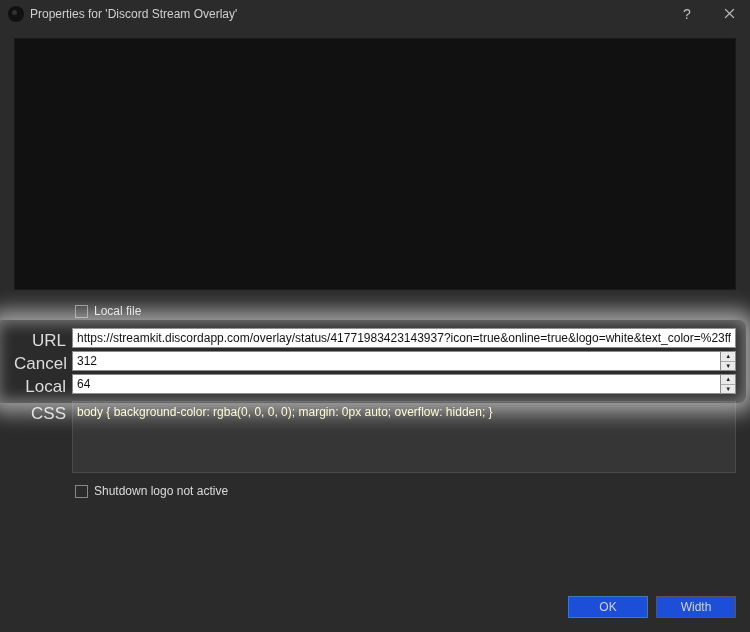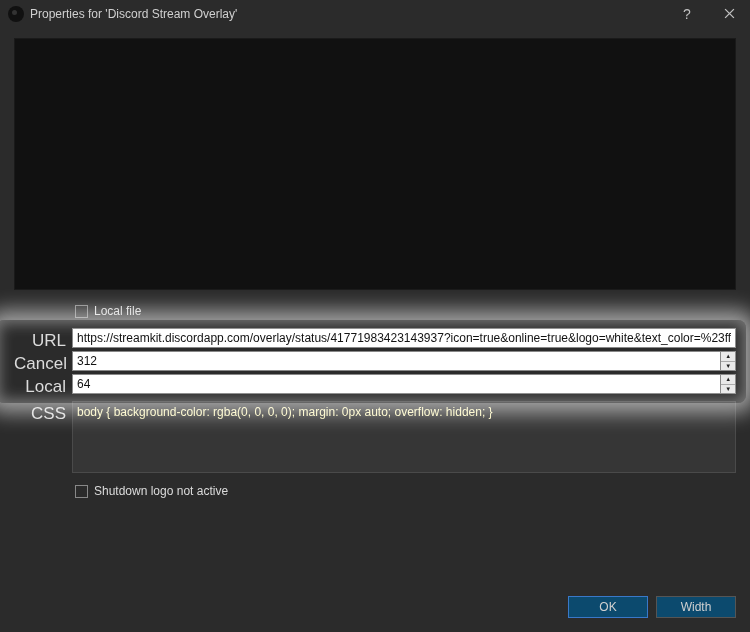--- a/index.html
+++ b/index.html
@@ -151,21 +151,21 @@
     height:42px;
     display:flex;
     align-items:center;
     justify-content:flex-end;
     gap:8px;
     padding: 0 14px 8px 0;
   }
   .dlg-btn {
     min-width:80px;
     height:22px;
-    background:#0c4a6e;
+    background:#1d4ed8;
     color:#d0d0d0;
     border:1px solid #555;
     font-size:12px;
     cursor:pointer;
     display:flex;
     align-items:center;
     justify-content:center;
   }
   .dlg-btn.primary {
     border:1px solid #3a78c8;

